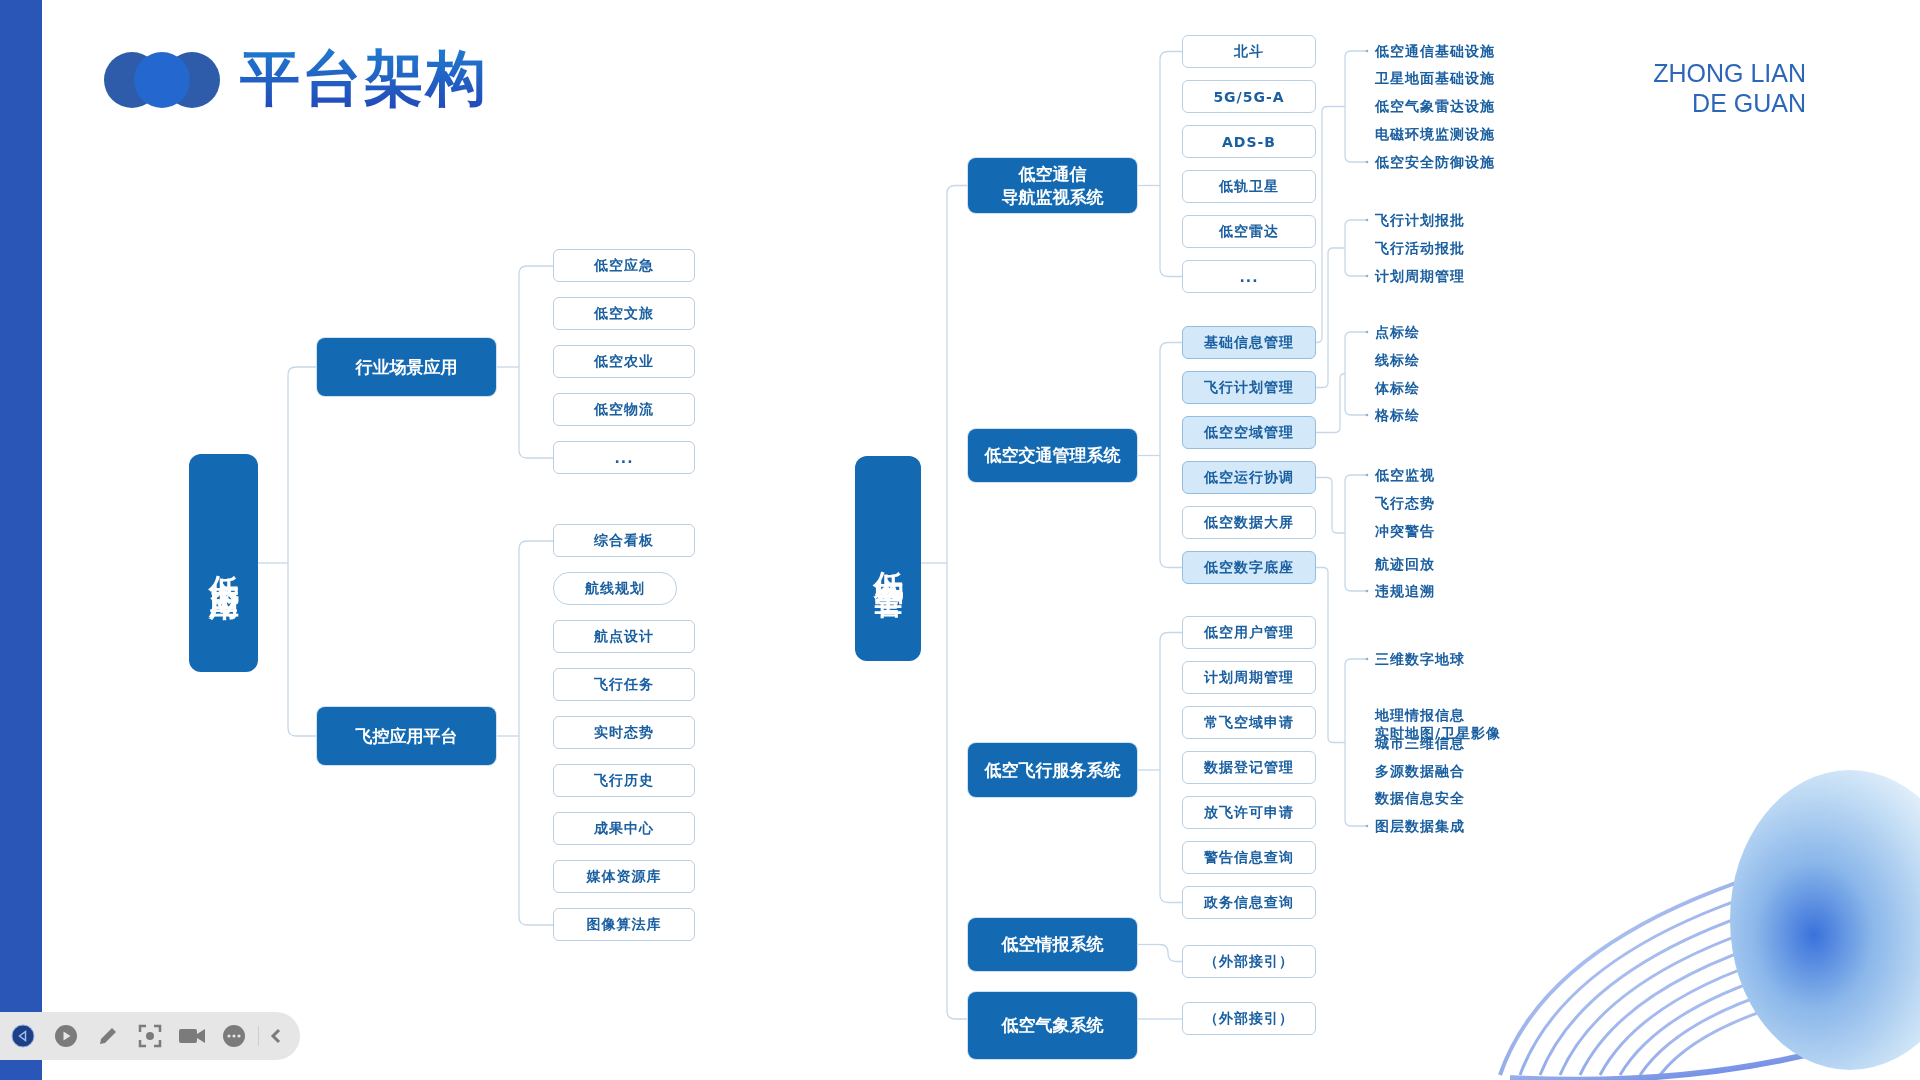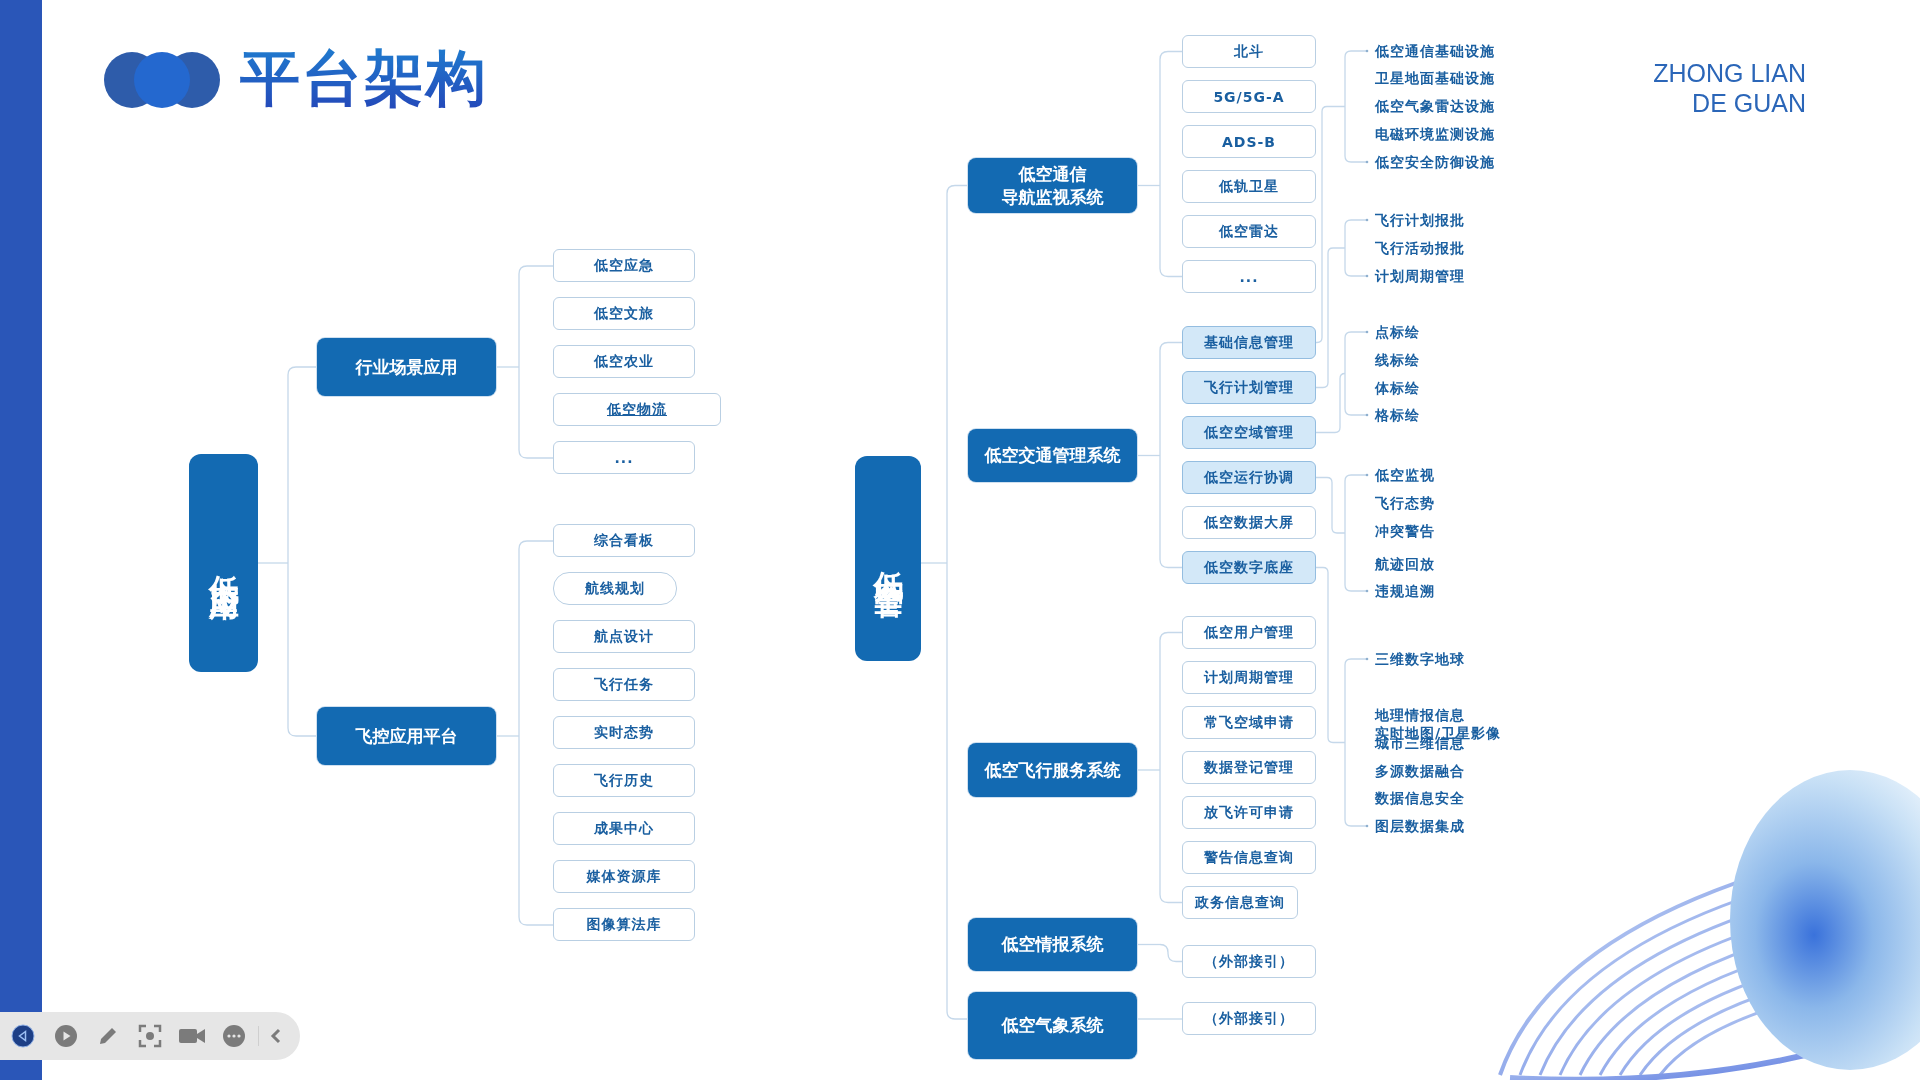--- a/index.html
+++ b/index.html
@@ -109,21 +109,21 @@
     <ellipse cx="360" cy="190" rx="120" ry="150" fill="url(#sg)"></ellipse>
   </svg>
 </div>
 
 <div id="tree-root">
     <div class="root" style="left: 189px; top: 454px; width: 69px; height: 218px;">低空应用</div>
     <div class="l2" style="left: 317px; top: 338px; width: 179px; height: 58px;">行业场景应用</div>
     <div class="leafbox" style="left: 553px; top: 249px; width: 142px;">低空应急</div>
     <div class="leafbox" style="left: 553px; top: 297px; width: 142px;">低空文旅</div>
     <div class="leafbox" style="left: 553px; top: 345px; width: 142px;">低空农业</div>
-    <div class="leafbox" style="left: 553px; top: 393px; width: 168px; text-decoration: underline;">低空物流</div>
+    <div class="leafbox" style="left: 553px; top: 393px; width: 142px;">低空物流</div>
     <div class="leafbox" style="left: 553px; top: 441px; width: 142px;">...</div>
     <div class="l2" style="left: 317px; top: 707px; width: 179px; height: 58px;">飞控应用平台</div>
     <div class="leafbox" style="left: 553px; top: 524px; width: 142px;">综合看板</div>
     <div class="leafbox" style="left: 553px; top: 572px; width: 124px; border-radius: 16px;">航线规划</div>
     <div class="leafbox" style="left: 553px; top: 620px; width: 142px;">航点设计</div>
     <div class="leafbox" style="left: 553px; top: 668px; width: 142px;">飞行任务</div>
     <div class="leafbox" style="left: 553px; top: 716px; width: 142px;">实时态势</div>
     <div class="leafbox" style="left: 553px; top: 764px; width: 142px;">飞行历史</div>
     <div class="leafbox" style="left: 553px; top: 812px; width: 142px;">成果中心</div>
     <div class="leafbox" style="left: 553px; top: 860px; width: 142px;">媒体资源库</div>
@@ -144,21 +144,21 @@
     <div class="leafbox hl" style="left: 1182px; top: 461px; width: 134px;">低空运行协调</div>
     <div class="leafbox" style="left: 1182px; top: 506px; width: 134px;">低空数据大屏</div>
     <div class="leafbox hl" style="left: 1182px; top: 551px; width: 134px;">低空数字底座</div>
     <div class="l2" style="left: 968px; top: 743px; width: 169px; height: 54px;">低空飞行服务系统</div>
     <div class="leafbox" style="left: 1182px; top: 616px; width: 134px;">低空用户管理</div>
     <div class="leafbox" style="left: 1182px; top: 661px; width: 134px;">计划周期管理</div>
     <div class="leafbox" style="left: 1182px; top: 706px; width: 134px;">常飞空域申请</div>
     <div class="leafbox" style="left: 1182px; top: 751px; width: 134px;">数据登记管理</div>
     <div class="leafbox" style="left: 1182px; top: 796px; width: 134px;">放飞许可申请</div>
     <div class="leafbox" style="left: 1182px; top: 841px; width: 134px;">警告信息查询</div>
-    <div class="leafbox" style="left: 1182px; top: 886px; width: 116px;">政务信息查询</div>
+    <div class="leafbox" style="left: 1182px; top: 886px; width: 134px;">政务信息查询</div>
     <div class="l2" style="left: 968px; top: 918px; width: 169px; height: 53px;">低空情报系统</div>
     <div class="leafbox" style="left: 1182px; top: 945px; width: 134px;">（外部接引）</div>
     <div class="l2" style="left: 968px; top: 992px; width: 169px; height: 67px;">低空气象系统</div>
     <div class="leafbox" style="left: 1182px; top: 1002px; width: 134px;">（外部接引）</div>
     <div class="leaftext" style="left: 1375px; top: 42px;">低空通信基础设施</div>
     <div class="leaftext" style="left: 1375px; top: 69px;">卫星地面基础设施</div>
     <div class="leaftext" style="left: 1375px; top: 97px; text-align: right;">低空气象雷达设施</div>
     <div class="leaftext" style="left: 1375px; top: 125px;">电磁环境监测设施</div>
     <div class="leaftext" style="left: 1375px; top: 153px;">低空安全防御设施</div>
     <div class="leaftext" style="left: 1375px; top: 211px;">飞行计划报批</div>

